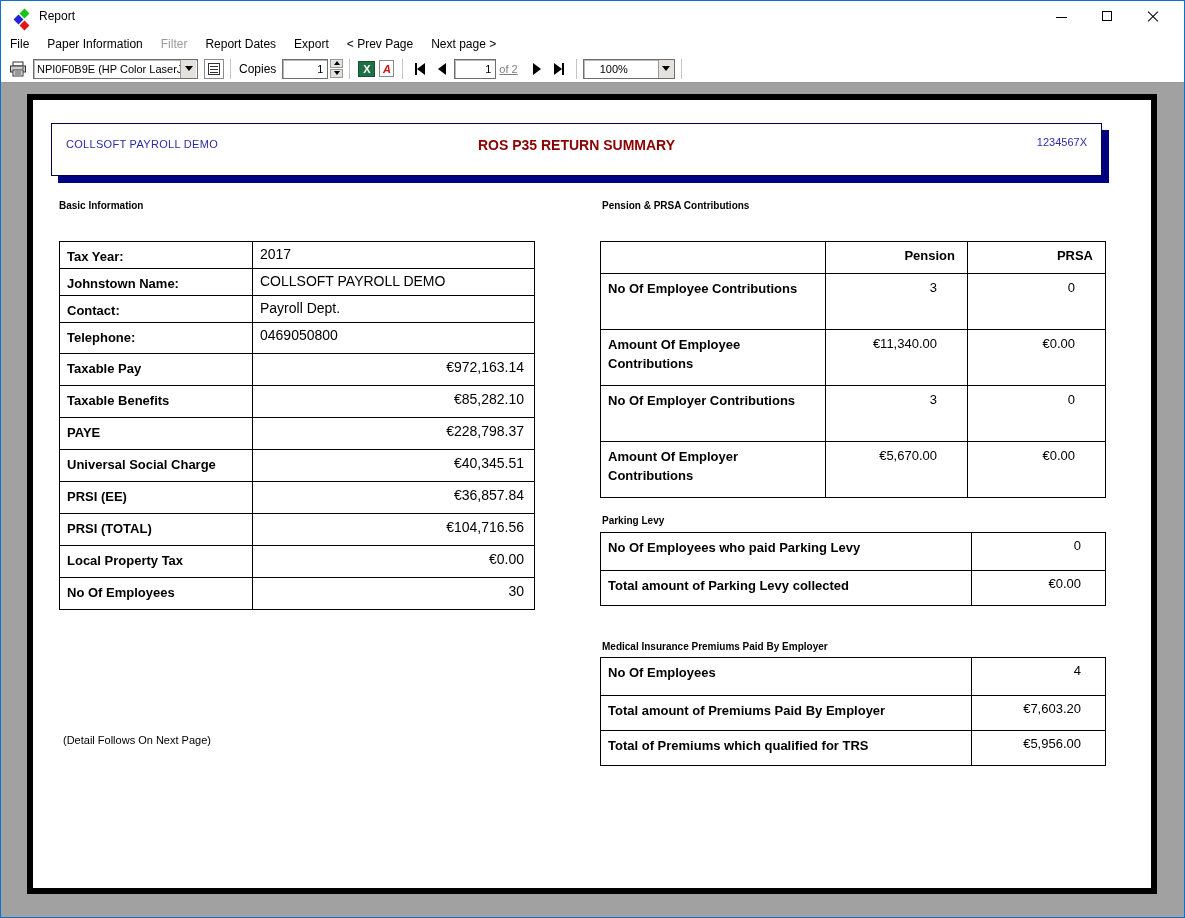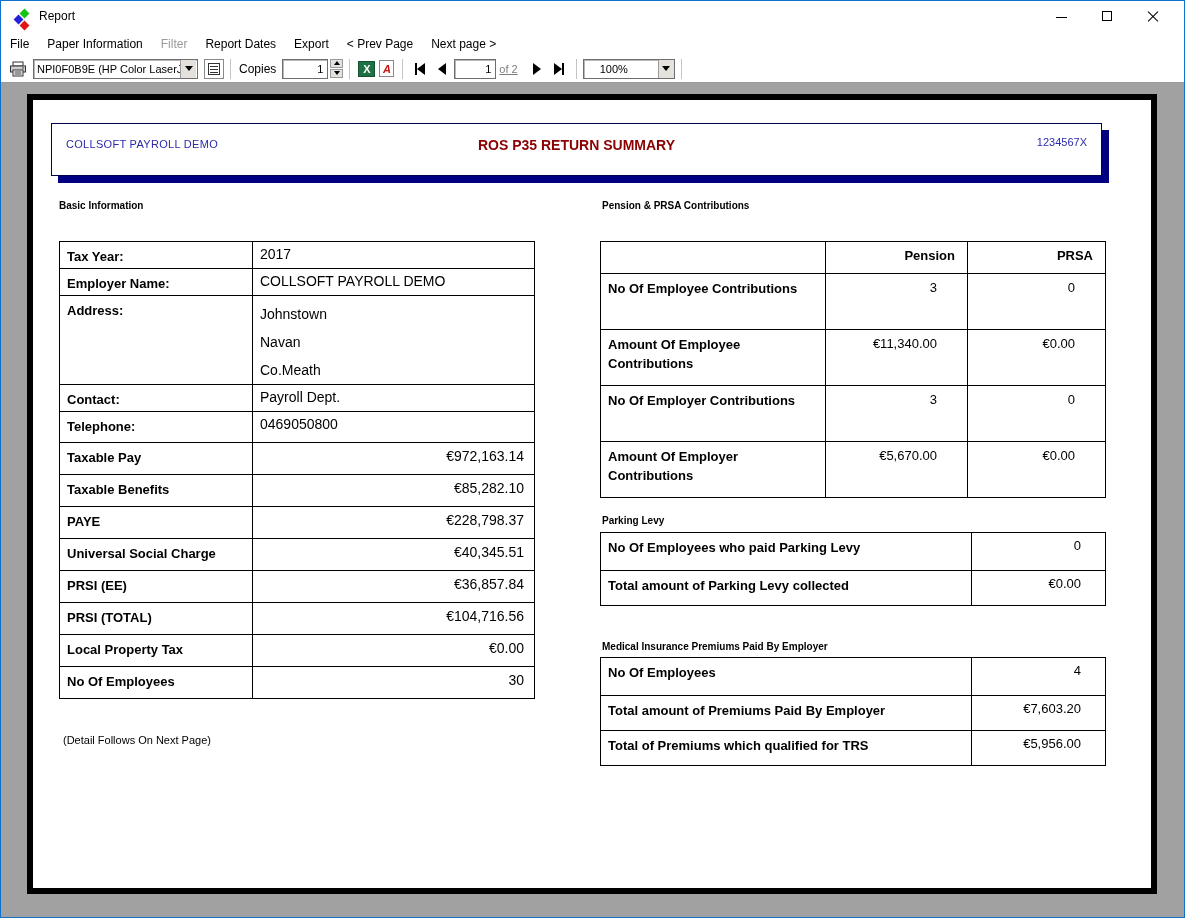--- a/index.html
+++ b/index.html
@@ -207,31 +207,23 @@
           <colgroup>
               <col style="width:193px">
               <col style="width:282px">
             </colgroup>
           <tbody>
               <tr style="height:27px">
                 <td class="lbl">Tax Year:</td>
                 <td class="val">2017</td>
               </tr>
           <tr style="height:27px">
-                <td class="lbl">Employer Name:</td>
+                <td class="lbl">Johnstown Name:</td>
                 <td class="val">COLLSOFT PAYROLL DEMO</td>
               </tr>
-          <tr style="height:88px">
-            <td class="lbl">Address:</td>
-            <td class="val addr">
-              <div>Johnstown</div>
-              <div>Navan</div>
-              <div>Co.Meath</div>
-            </td>
-          </tr>
           <tr style="height:27px">
                 <td class="lbl">Contact:</td>
                 <td class="val">Payroll Dept.</td>
               </tr>
           <tr style="height:31px">
                 <td class="lbl">Telephone:</td>
                 <td class="val">0469050800</td>
               </tr>
           <tr style="height:32px">
                 <td class="lbl">Taxable Pay</td>

